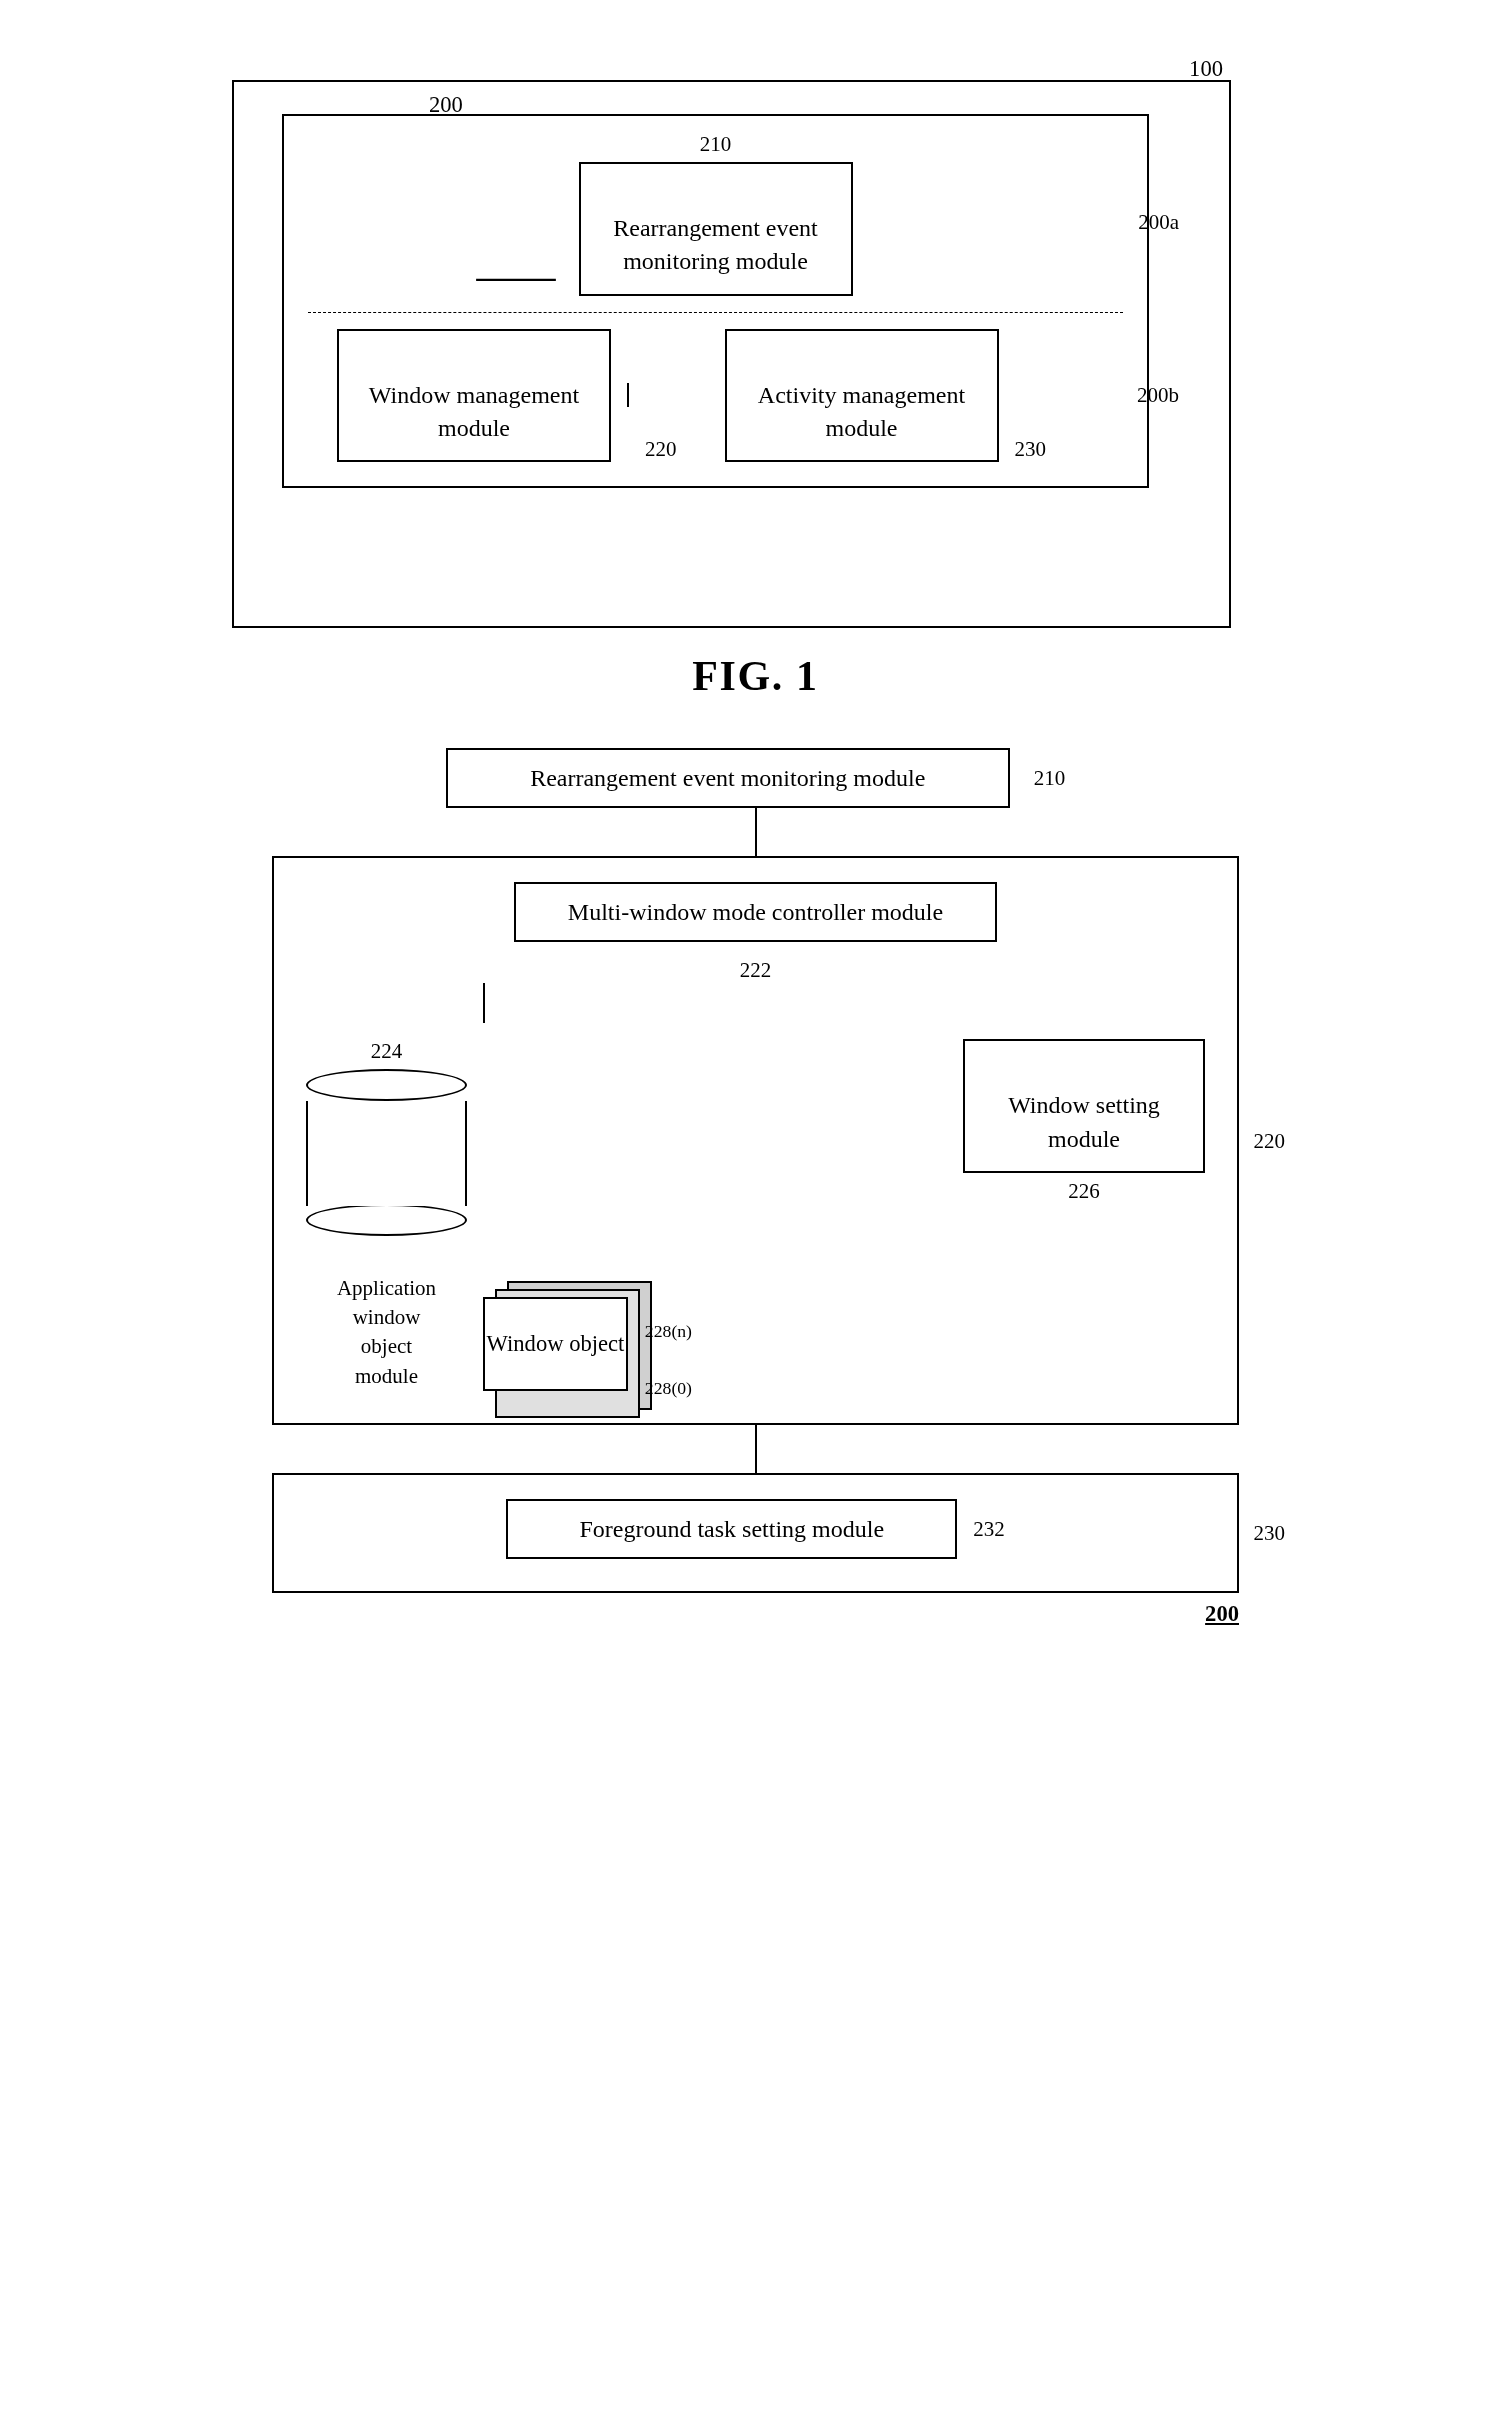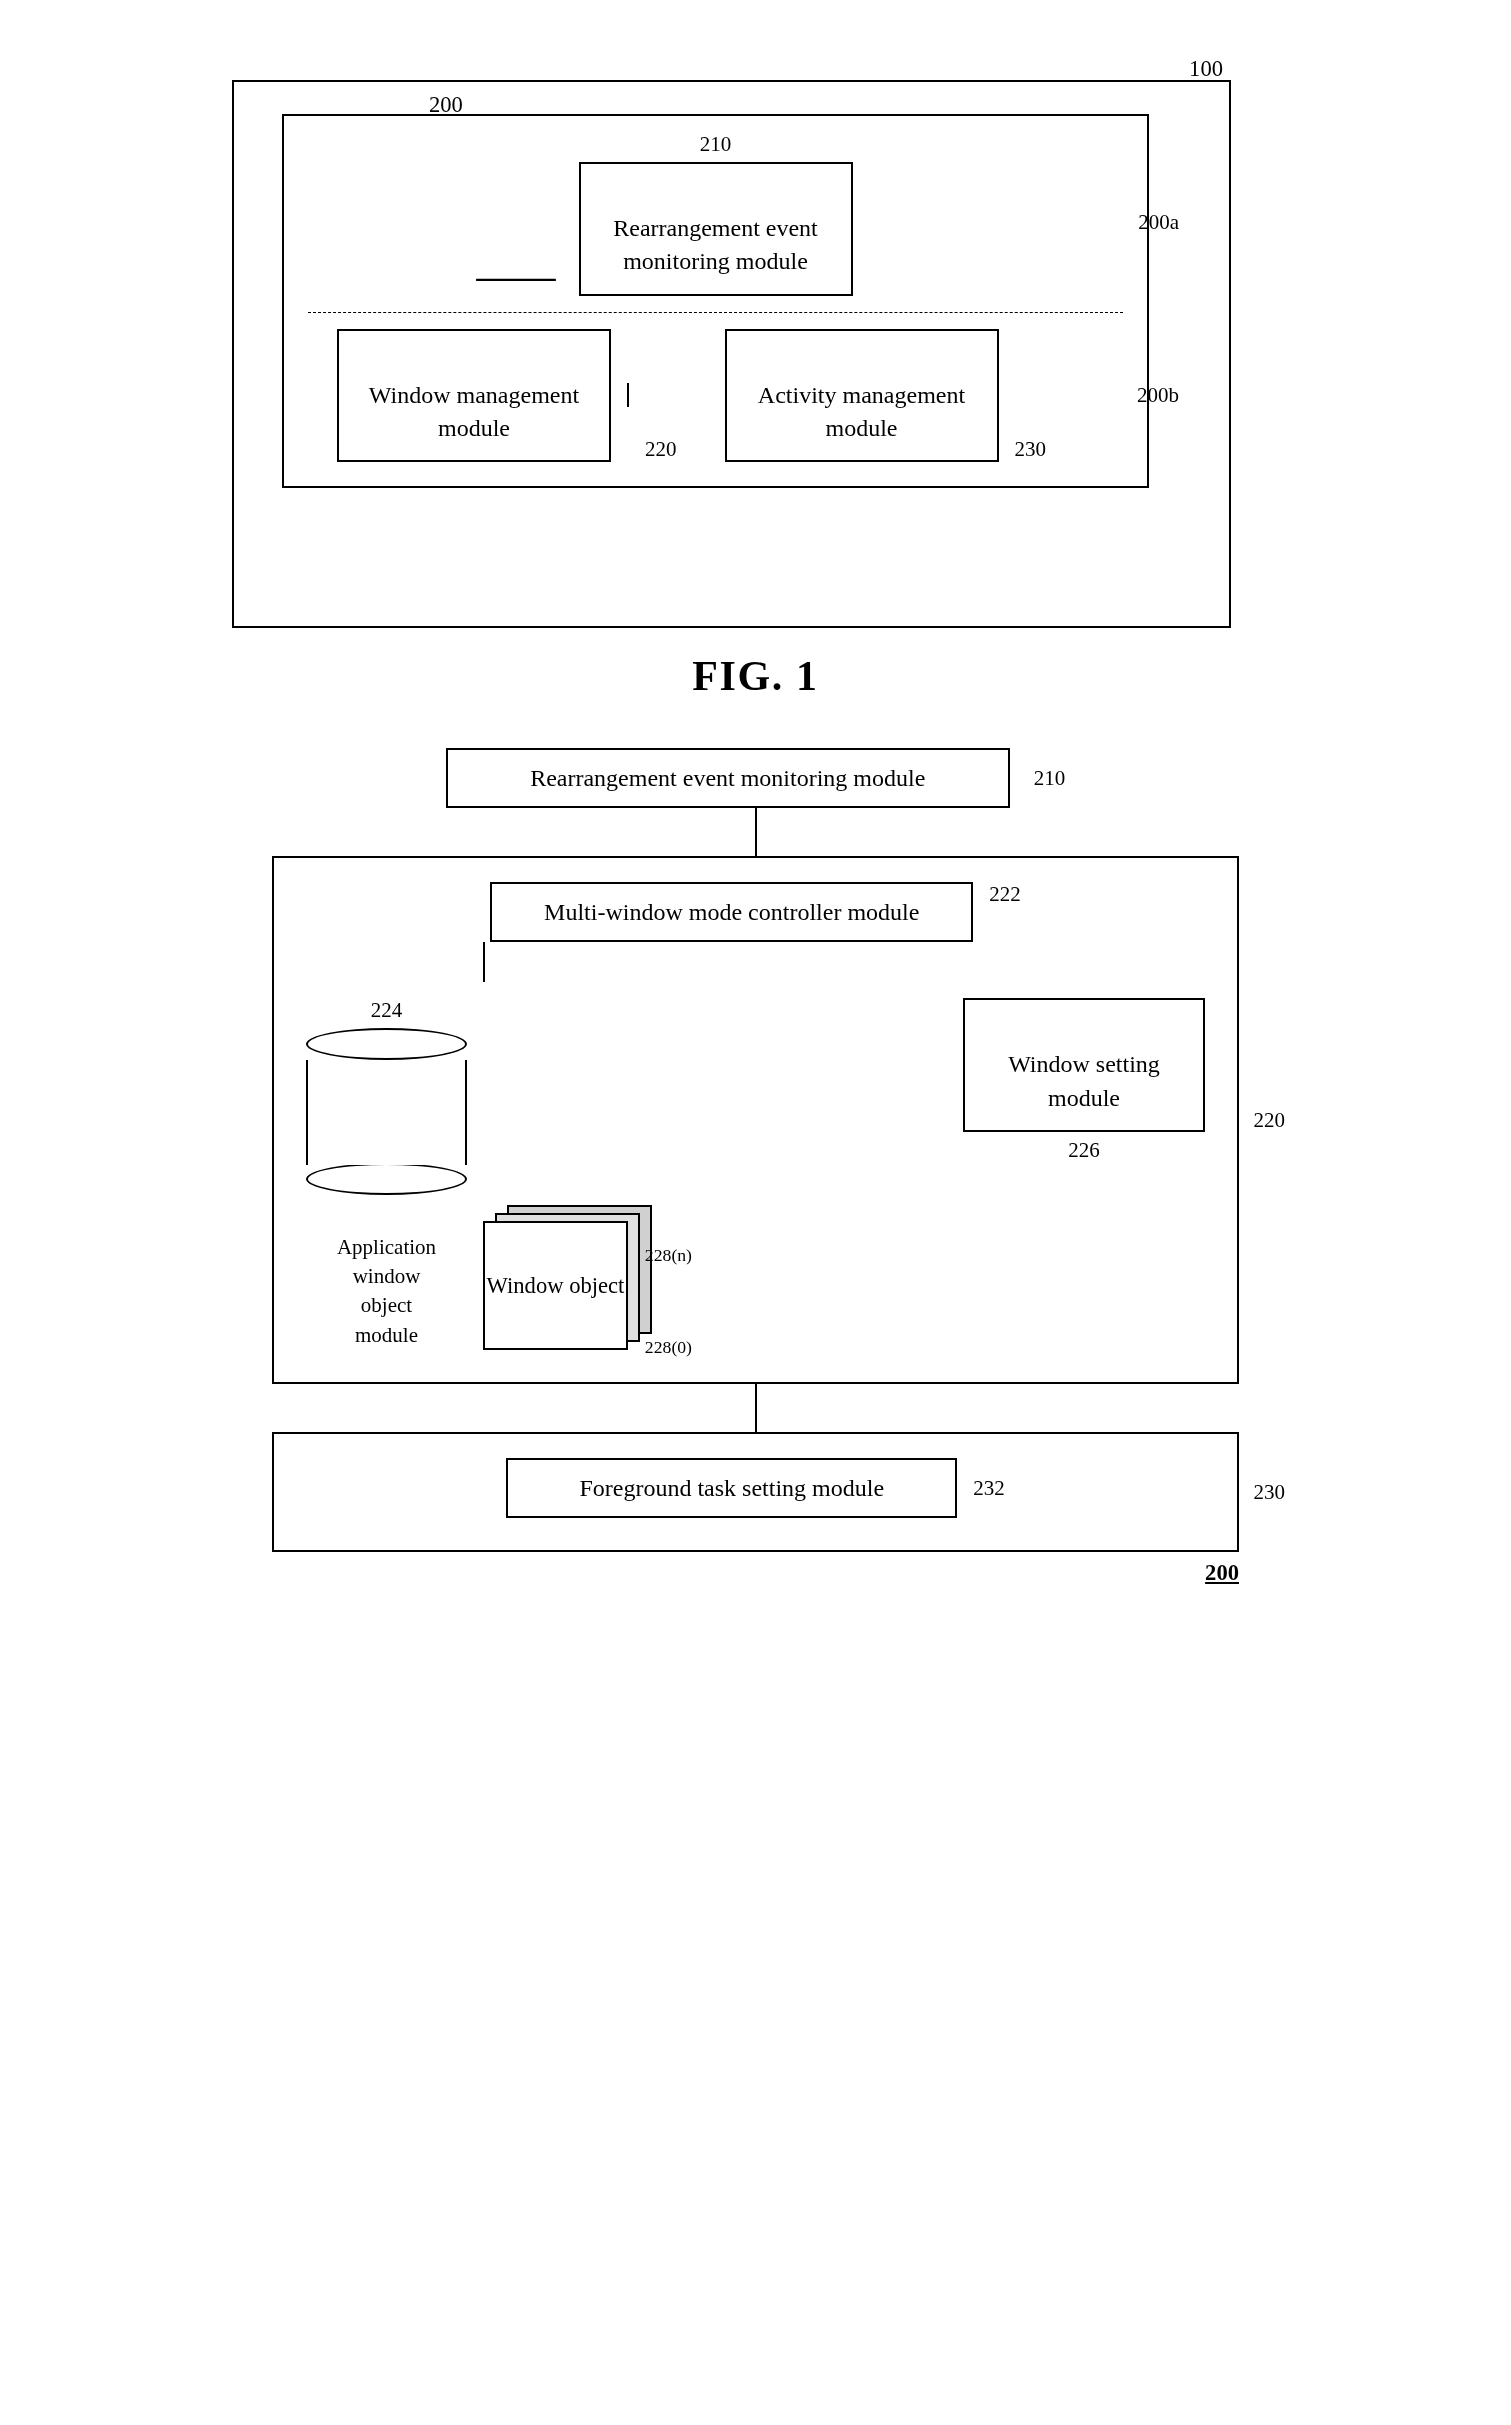--- a/index.html
+++ b/index.html
@@ -185,21 +185,21 @@
       </div>
       <span style="font-size:21px; margin-left:8px;">210</span>
     </div>
 
     <div class="connector-v-medium"></div>
 
     <div style="border:2.4px solid #000; width:967px; padding:24px 32px 32px; position:relative;">
 
       <span style="position:absolute; right:-48px; top:50%; transform:translateY(-50%); font-size:21px;">220</span>
 
-      <div style="display:flex; flex-direction:row; align-items:flex-start; gap:16px; justify-content:center;">
+      <div style="display:flex; flex-direction:column; align-items:center; gap:16px; justify-content:center;">
         <div class="f2-box" style="font-size:24px; width:483px;">
           <span>Multi-window mode controller module</span>
         </div>
         <span style="font-size:21px;">222</span>
       </div>
 
       <div style="width:2px; height:40px; background:#000; margin:0 auto 0 177px;"></div>
 
       <div class="f2-row-box">
 
@@ -222,21 +222,21 @@
 module</span>
             </div>
           </div>
 
           <div style="position:relative; margin-left:8px; margin-bottom:0;">
 
             <div style="position:absolute; left:24px; top:-16px; width:145px; height:129px; border:2px solid #000; background:#d0d0d0;"></div>
 
             <div style="position:absolute; left:12px; top:-8px; width:145px; height:129px; border:2px solid #000; background:#e0e0e0;"></div>
 
-            <div style="position:relative; left:0; top:0; width:145px; height:129px; border:2px solid #000; background:#fff; display:flex; flex-direction:column; justify-content:center; align-items:center;">
+            <div style="position:relative; left:0; top:0; width:145px; height:94px; border:2px solid #000; background:#fff; display:flex; flex-direction:column; justify-content:center; align-items:center;">
               <span style="font-size:22.6px; text-align:center;">Window
 object</span>
             </div>
 
             <span style="font-size:17.7px; position:absolute; right:-64px; top:24px;">228(n)</span>
 
             <span style="font-size:17.7px; position:absolute; right:-64px; bottom:-8px;">228(0)</span>
           </div>
         </div>
 

